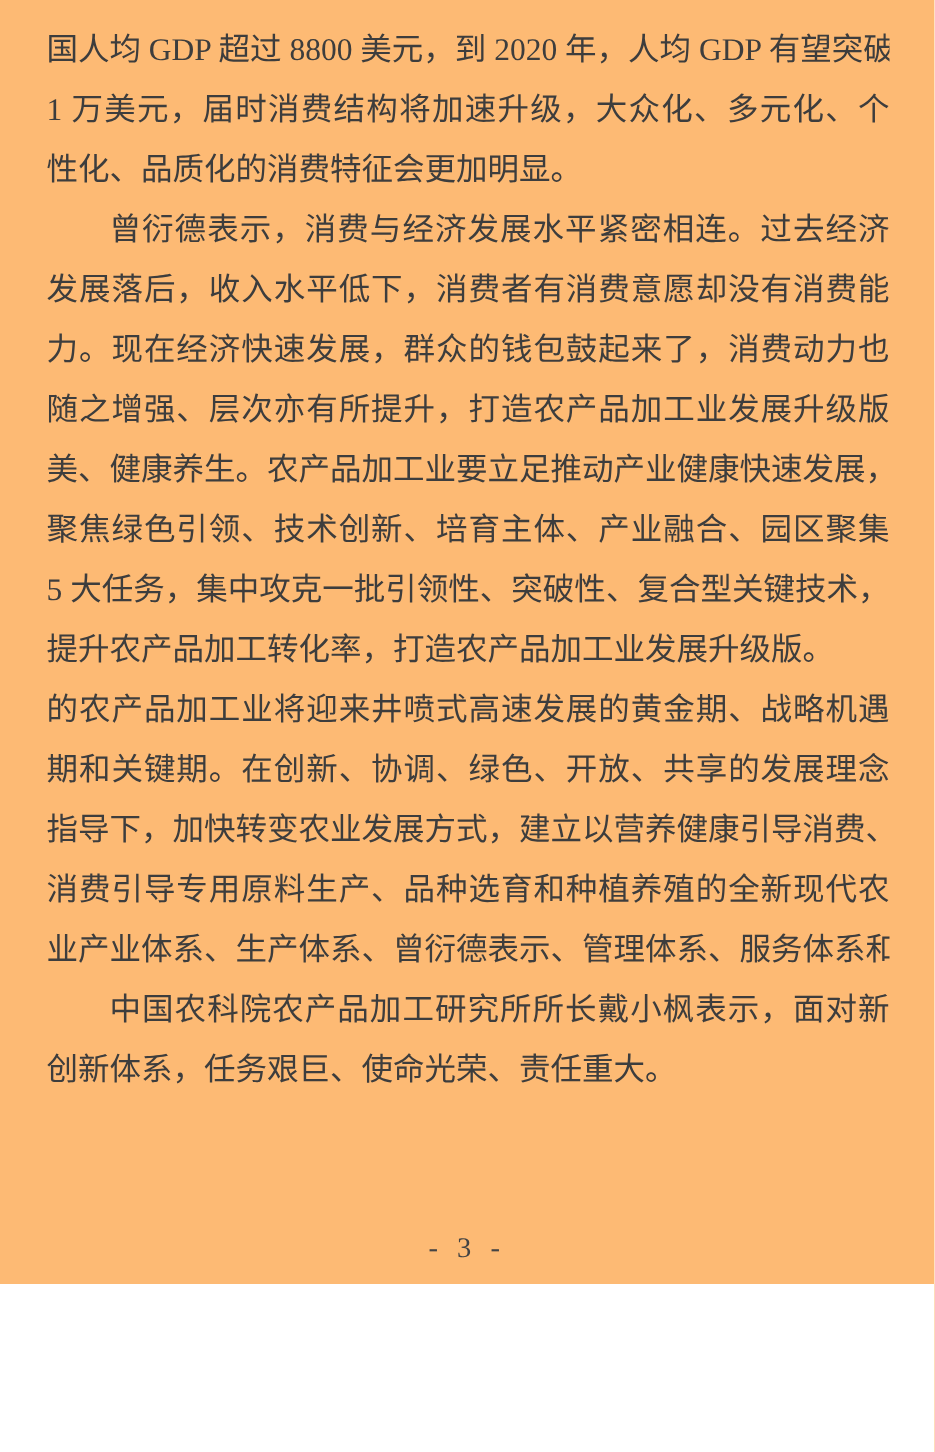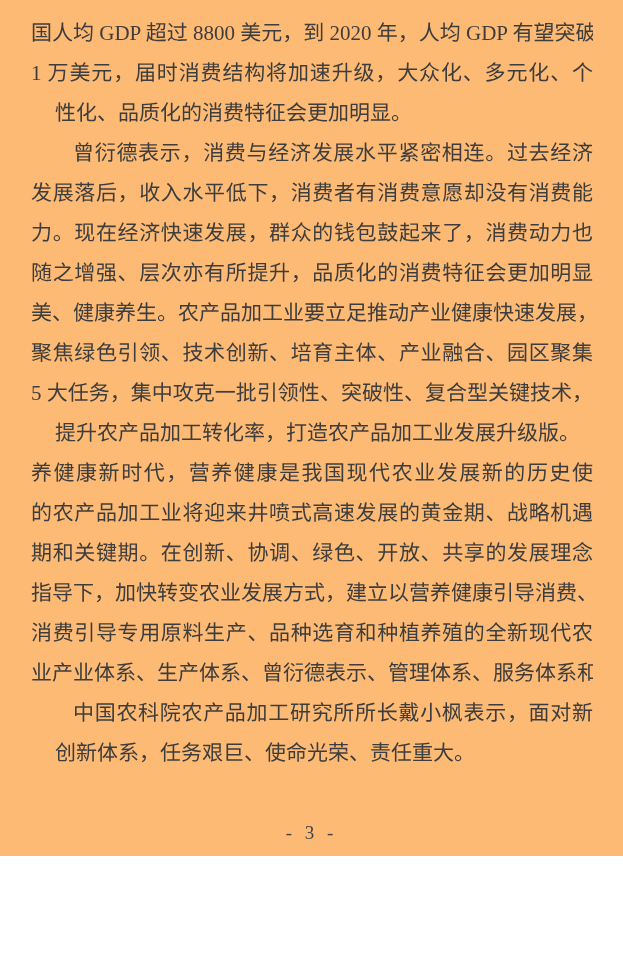--- a/index.html
+++ b/index.html
@@ -27,21 +27,20 @@
     text-align-last: justify;
     text-justify: inter-character;
     white-space: nowrap;
     overflow: hidden;
   }
   .line.indent {
     padding-left: 42px;
   }
   .line.para-end {
     text-align-last: left;
-    margin-left: 24px;
   }
   .footer {
     position: absolute;
     left: 0;
     right: 0;
     bottom: 12px;
     text-align: center;
     font-size: 19px;
     line-height: 22px;
     color: #444444;
@@ -52,26 +51,25 @@
 <body>
 
 <div class="page">
   <div class="doc-body">
       <div class="line">国人均 GDP 超过 8800 美元，到 2020 年，人均 GDP 有望突破</div>
       <div class="line">1 万美元，届时消费结构将加速升级，大众化、多元化、个</div>
       <div class="line para-end">性化、品质化的消费特征会更加明显。</div>
       <div class="line indent">曾衍德表示，消费与经济发展水平紧密相连。过去经济</div>
       <div class="line">发展落后，收入水平低下，消费者有消费意愿却没有消费能</div>
       <div class="line">力。现在经济快速发展，群众的钱包鼓起来了，消费动力也</div>
-      <div class="line">随之增强、层次亦有所提升，品质化的消费特征会更加明显</div>
+      <div class="line">随之增强、层次亦有所提升，打造农产品加工业发展升级版</div>
       <div class="line">美、健康养生。农产品加工业要立足推动产业健康快速发展，</div>
       <div class="line">聚焦绿色引领、技术创新、培育主体、产业融合、园区聚集</div>
       <div class="line">5 大任务，集中攻克一批引领性、突破性、复合型关键技术，</div>
       <div class="line para-end">提升农产品加工转化率，打造农产品加工业发展升级版。</div>
-      <div class="line">养健康新时代，营养健康是我国现代农业发展新的历史使</div>
       <div class="line">的农产品加工业将迎来井喷式高速发展的黄金期、战略机遇</div>
       <div class="line">期和关键期。在创新、协调、绿色、开放、共享的发展理念</div>
       <div class="line">指导下，加快转变农业发展方式，建立以营养健康引导消费、</div>
       <div class="line">消费引导专用原料生产、品种选育和种植养殖的全新现代农</div>
       <div class="line">业产业体系、生产体系、曾衍德表示、管理体系、服务体系和</div>
       <div class="line indent">中国农科院农产品加工研究所所长戴小枫表示，面对新</div>
       <div class="line para-end">创新体系，任务艰巨、使命光荣、责任重大。</div>
     </div>
   <div class="footer">- 3 -</div>
 </div>

